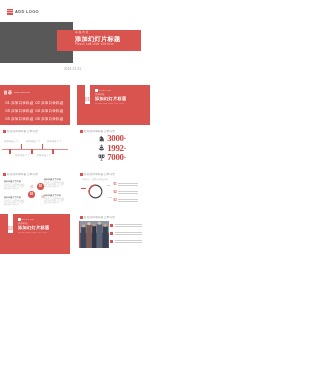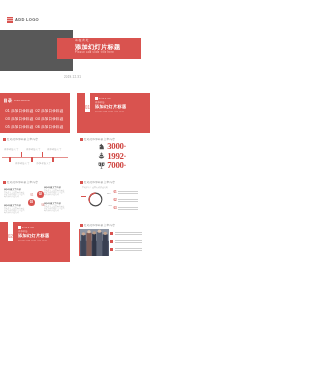--- a/index.html
+++ b/index.html
@@ -1,18 +1,18 @@
 <!DOCTYPE html>
 <html><head>
 <meta charset="utf-8">
 <style>
 html,body{margin:0;padding:0;}
 body{width:150px;height:384px;background:#ffffff;font-family:"Liberation Sans",sans-serif;overflow:hidden;}
 .page{position:relative;width:150px;height:384px;background:#ffffff;}
-.slide{position:absolute;background:#ffffff;overflow:hidden;left:0;width:69px;height:40px;margin-top:8px;}
+.slide{position:absolute;background:#ffffff;overflow:hidden;left:0;width:69px;height:40px;}
 
 .slide.cover{left:0;top:0;width:150px;height:83px;}
 .logo-row{position:absolute;left:7px;top:8.5px;display:flex;align-items:center;}
 .logo-mark{width:6px;height:6px;background:#d9534f;margin-right:2px;position:relative;}
 .logo-mark:before{content:"";position:absolute;left:0;top:1.6px;width:100%;height:.8px;background:rgba(255,255,255,.55);}
 .logo-mark:after{content:"";position:absolute;left:0;top:3.6px;width:100%;height:.8px;background:rgba(255,255,255,.55);}
 .logo-text{font-size:4px;letter-spacing:.3px;color:#5c5c5c;font-weight:bold;line-height:6px;}
 .cover-gray{position:absolute;left:0;top:22px;width:73px;height:41px;background:#585858;}
 .cover-red{position:absolute;left:57px;top:30px;width:84px;height:21px;background:#d9534f;}
 .cv-eyebrow{position:absolute;left:18px;top:1.2px;font-size:2.8px;color:#ffe3e2;letter-spacing:.8px;line-height:3.4px;}

